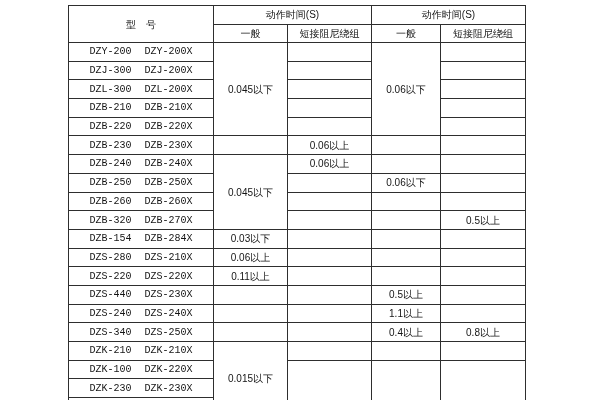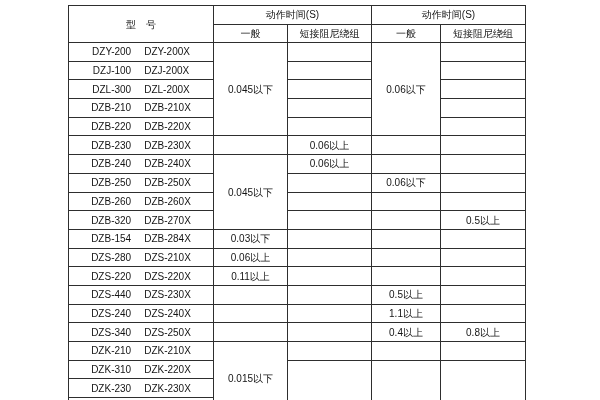--- a/index.html
+++ b/index.html
@@ -38,20 +38,21 @@
     line-height: 1.1;
     overflow: hidden;
     white-space: nowrap;
   }
   td { height: 17.7px; }
   .pair {
     display: flex;
     justify-content: center;
     align-items: flex-start;
     gap: 13px;
+    font-family: Liberation Mono, monospace;
   }
 </style>
 </head>
 <body>
 
 <div class="sheet">
 <table>
   <colgroup>
     <col class="c-model">
         <col class="c-ag">
@@ -82,21 +83,21 @@
           </td>
     <td rowspan="5">0.045以下</td>
     <td></td>
     <td rowspan="5">0.06以下</td>
     <td></td>
   </tr>
 
   <tr>
     <td>
             <div class="pair">
-              <span>DZJ-100</span>
+              <span>DZJ-300</span>
               <span>DZJ-200X</span>
             </div>
           </td>
     <td></td>
     <td></td>
   </tr>
 
   <tr>
     <td>
             <div class="pair">
@@ -279,21 +280,21 @@
           </td>
     <td rowspan="4">0.015以下</td>
     <td></td>
     <td></td>
     <td></td>
   </tr>
 
   <tr>
     <td>
             <div class="pair">
-              <span>DZK-310</span>
+              <span>DZK-100</span>
               <span>DZK-220X</span>
             </div>
           </td>
     <td rowspan="3"></td>
     <td rowspan="3"></td>
     <td rowspan="3"></td>
   </tr>
 
   <tr>
     <td>

